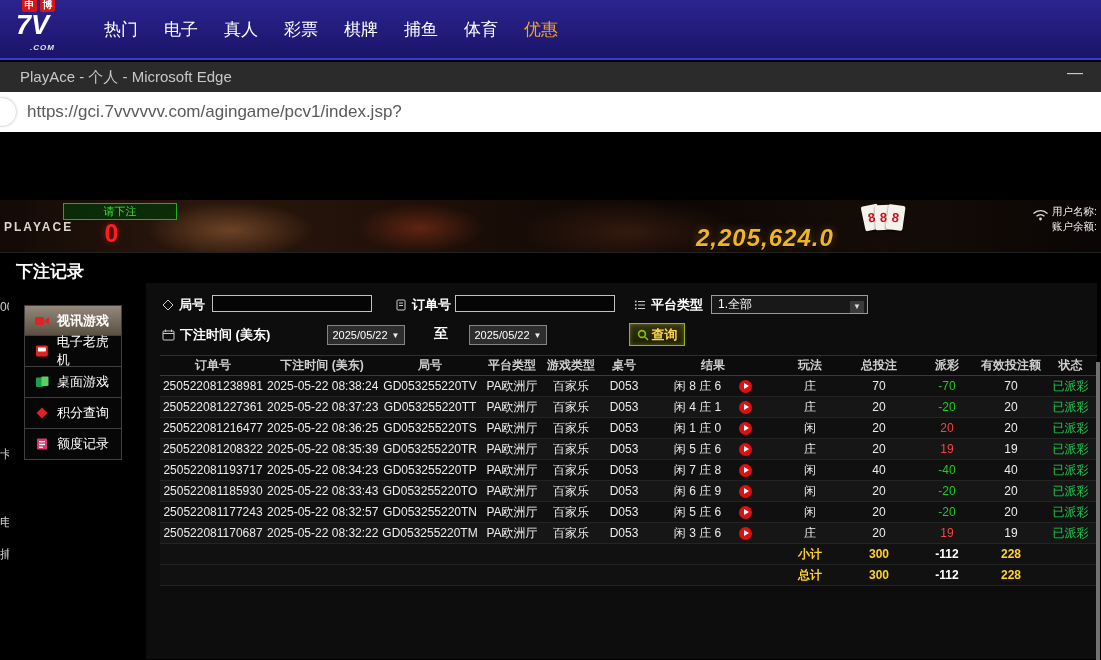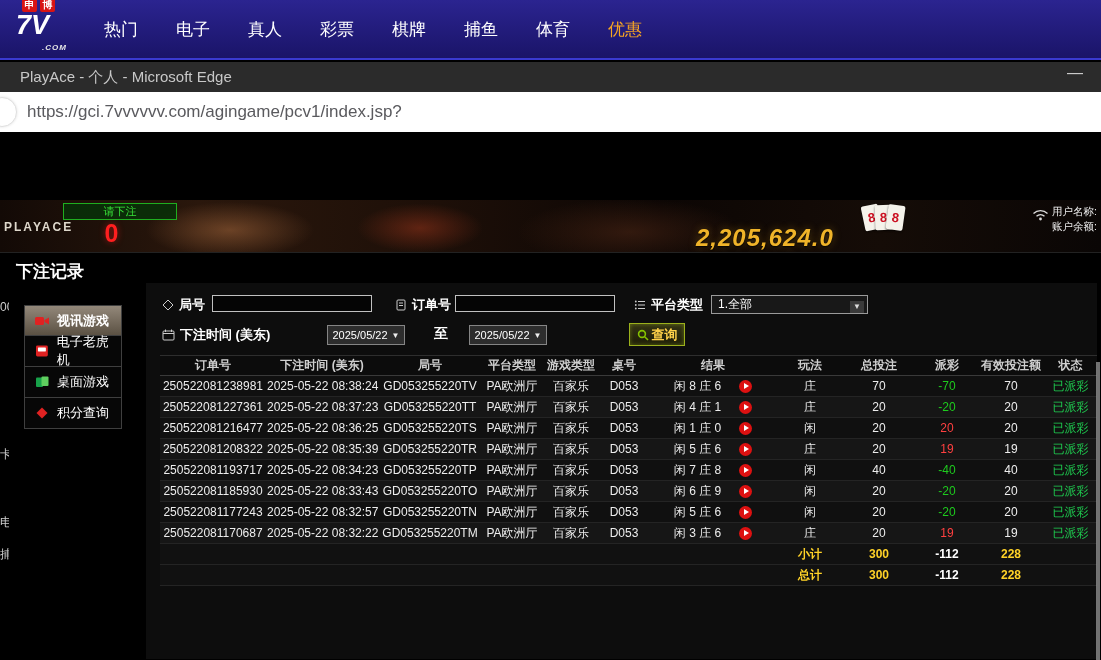--- a/index.html
+++ b/index.html
@@ -9,22 +9,22 @@
 
   
   .topnav{position:absolute;left:0;top:0;width:1101px;height:60px;
     background:linear-gradient(180deg,#2b2490,#1a1468);border-bottom:2px solid #3a3ad0;
     display:flex;align-items:center;}
   .logo{display:flex;flex-direction:column;margin-left:16px;width:74px;cursor:pointer;}
   .logo-badges{display:flex;gap:3px;margin-left:6px;}
   .logo-badges span{width:15px;height:15px;background:#d81414;color:#fff;font-size:10px;
     display:flex;align-items:center;justify-content:center;border-radius:2px;font-weight:bold;}
   .logo-main{color:#fff;font-size:27px;font-weight:900;font-style:italic;line-height:26px;}
-  .logo-sub{display:block;color:#e8e8e8;font-size:8px;letter-spacing:1px;margin-left:26px;margin-top:-3px;}
-  .nav-items{display:flex;gap:38px;margin-left:14px;}
+  .logo-sub{display:block;color:#e8e8e8;font-size:8px;letter-spacing:1px;margin-left:14px;margin-top:-3px;}
+  .nav-items{display:flex;gap:26px;margin-left:14px;}
   .nav-item{color:#fff;font-size:17px;cursor:pointer;}
   .nav-item.accent{color:#f7a522;}
 
   
   .titlebar{position:absolute;left:0;top:62px;width:1101px;height:30px;background:#2b2b2b;
     display:flex;align-items:center;color:#c8c8c8;font-size:15px;padding-left:20px;}
   .min-btn{position:absolute;right:18px;top:2px;color:#cfcfcf;font-size:16px;cursor:pointer;}
 
   
   .urlbar{position:absolute;left:0;top:92px;width:1101px;height:40px;background:#ffffff;
@@ -202,20 +202,29 @@
             <rect x="6.5" y="0.5" width="7" height="9.5" rx="1" fill="#5fcf5f"></rect>
           </svg>
         <span>桌面游戏</span>
       </li>
       <li class="side-item">
         <svg width="14" height="12" viewBox="0 0 14 12">
             <path d="M7 0.5 12.5 6 7 11.5 1.5 6z" fill="#e02222"></path>
           </svg>
         <span>积分查询</span>
       </li>
+      <li class="side-item">
+        <svg width="14" height="12" viewBox="0 0 14 12">
+            <rect x="2" y="0.5" width="10" height="11" rx="1" fill="#d63a6e"></rect>
+            <rect x="4" y="3" width="6" height="1.3" fill="#fff"></rect>
+            <rect x="4" y="5.8" width="6" height="1.3" fill="#fff"></rect>
+            <rect x="4" y="8.6" width="4" height="1.3" fill="#fff"></rect>
+          </svg>
+        <span>额度记录</span>
+      </li>
     </ul>
 
     <div class="fgroup" style="left:162px;top:43px;">
       <svg width="12" height="12" viewBox="0 0 12 12">
           <path d="M6 1 11 6 6 11 1 6z" stroke="#ccc" fill="none"></path>
         </svg>
       <span>局号</span>
     </div>
     <input class="finput" style="left: 212px; top: 42px; width: 160px;" value="">
     <div class="fgroup" style="left:395px;top:43px;">

